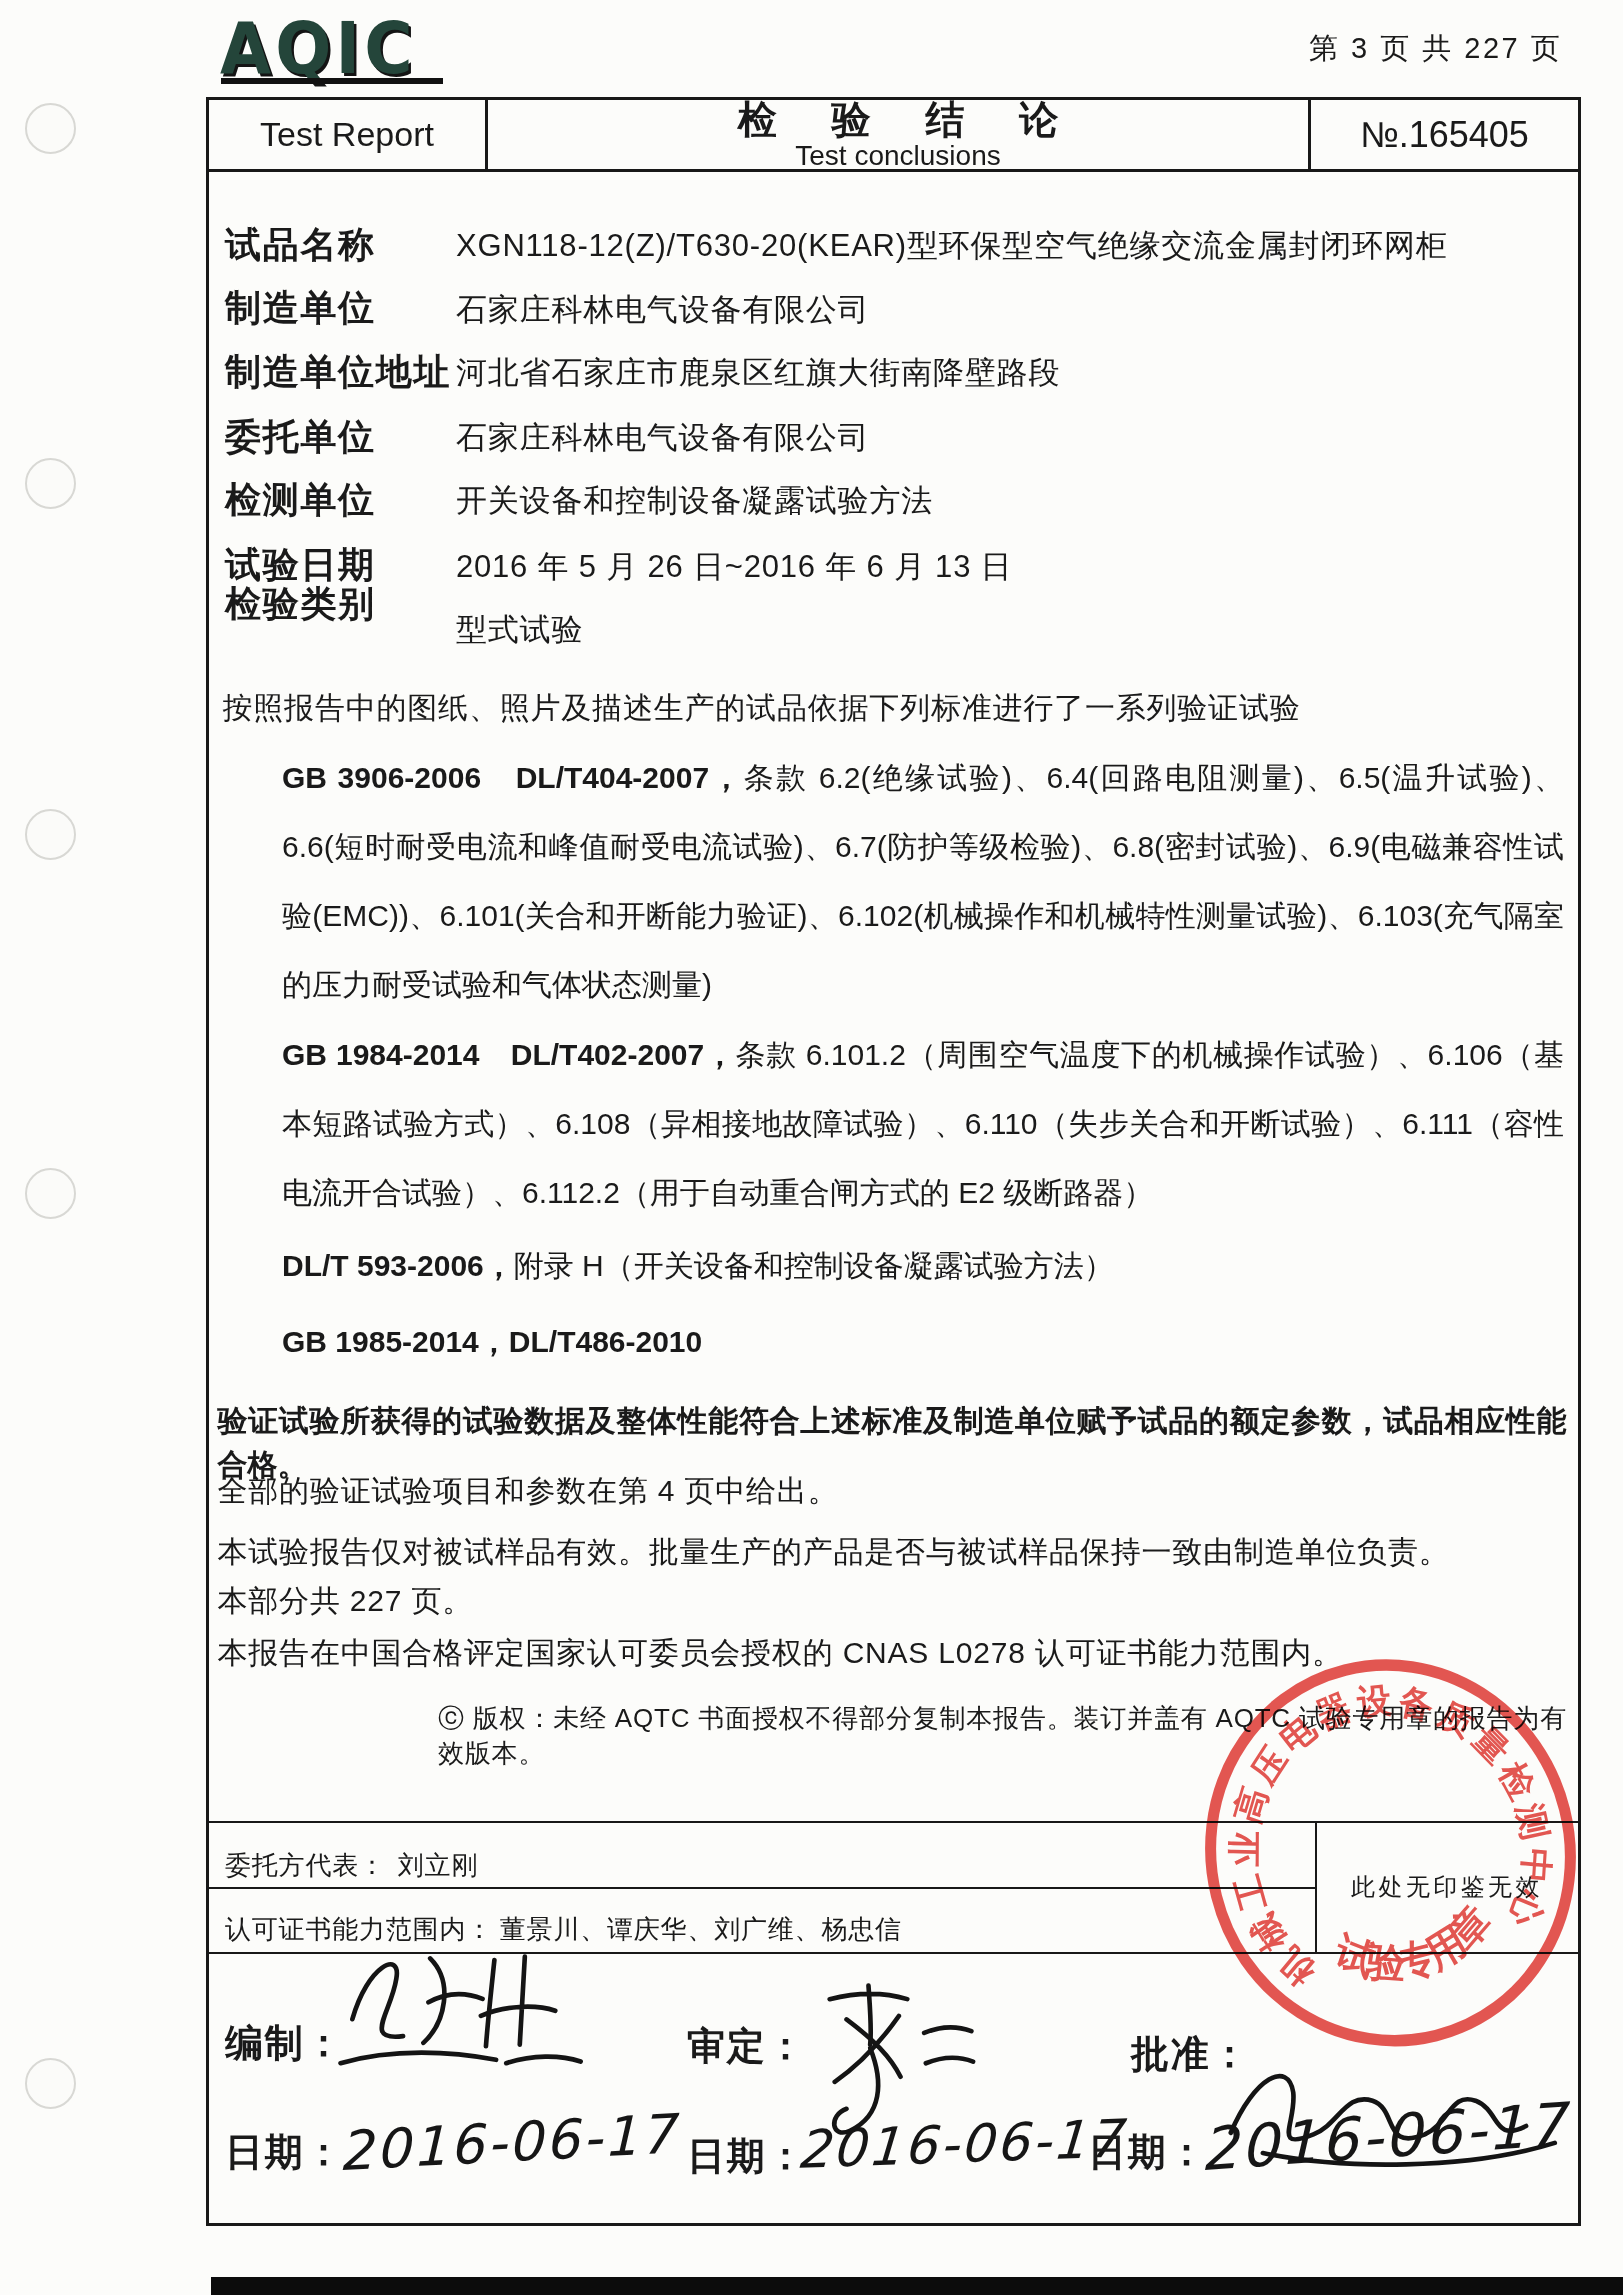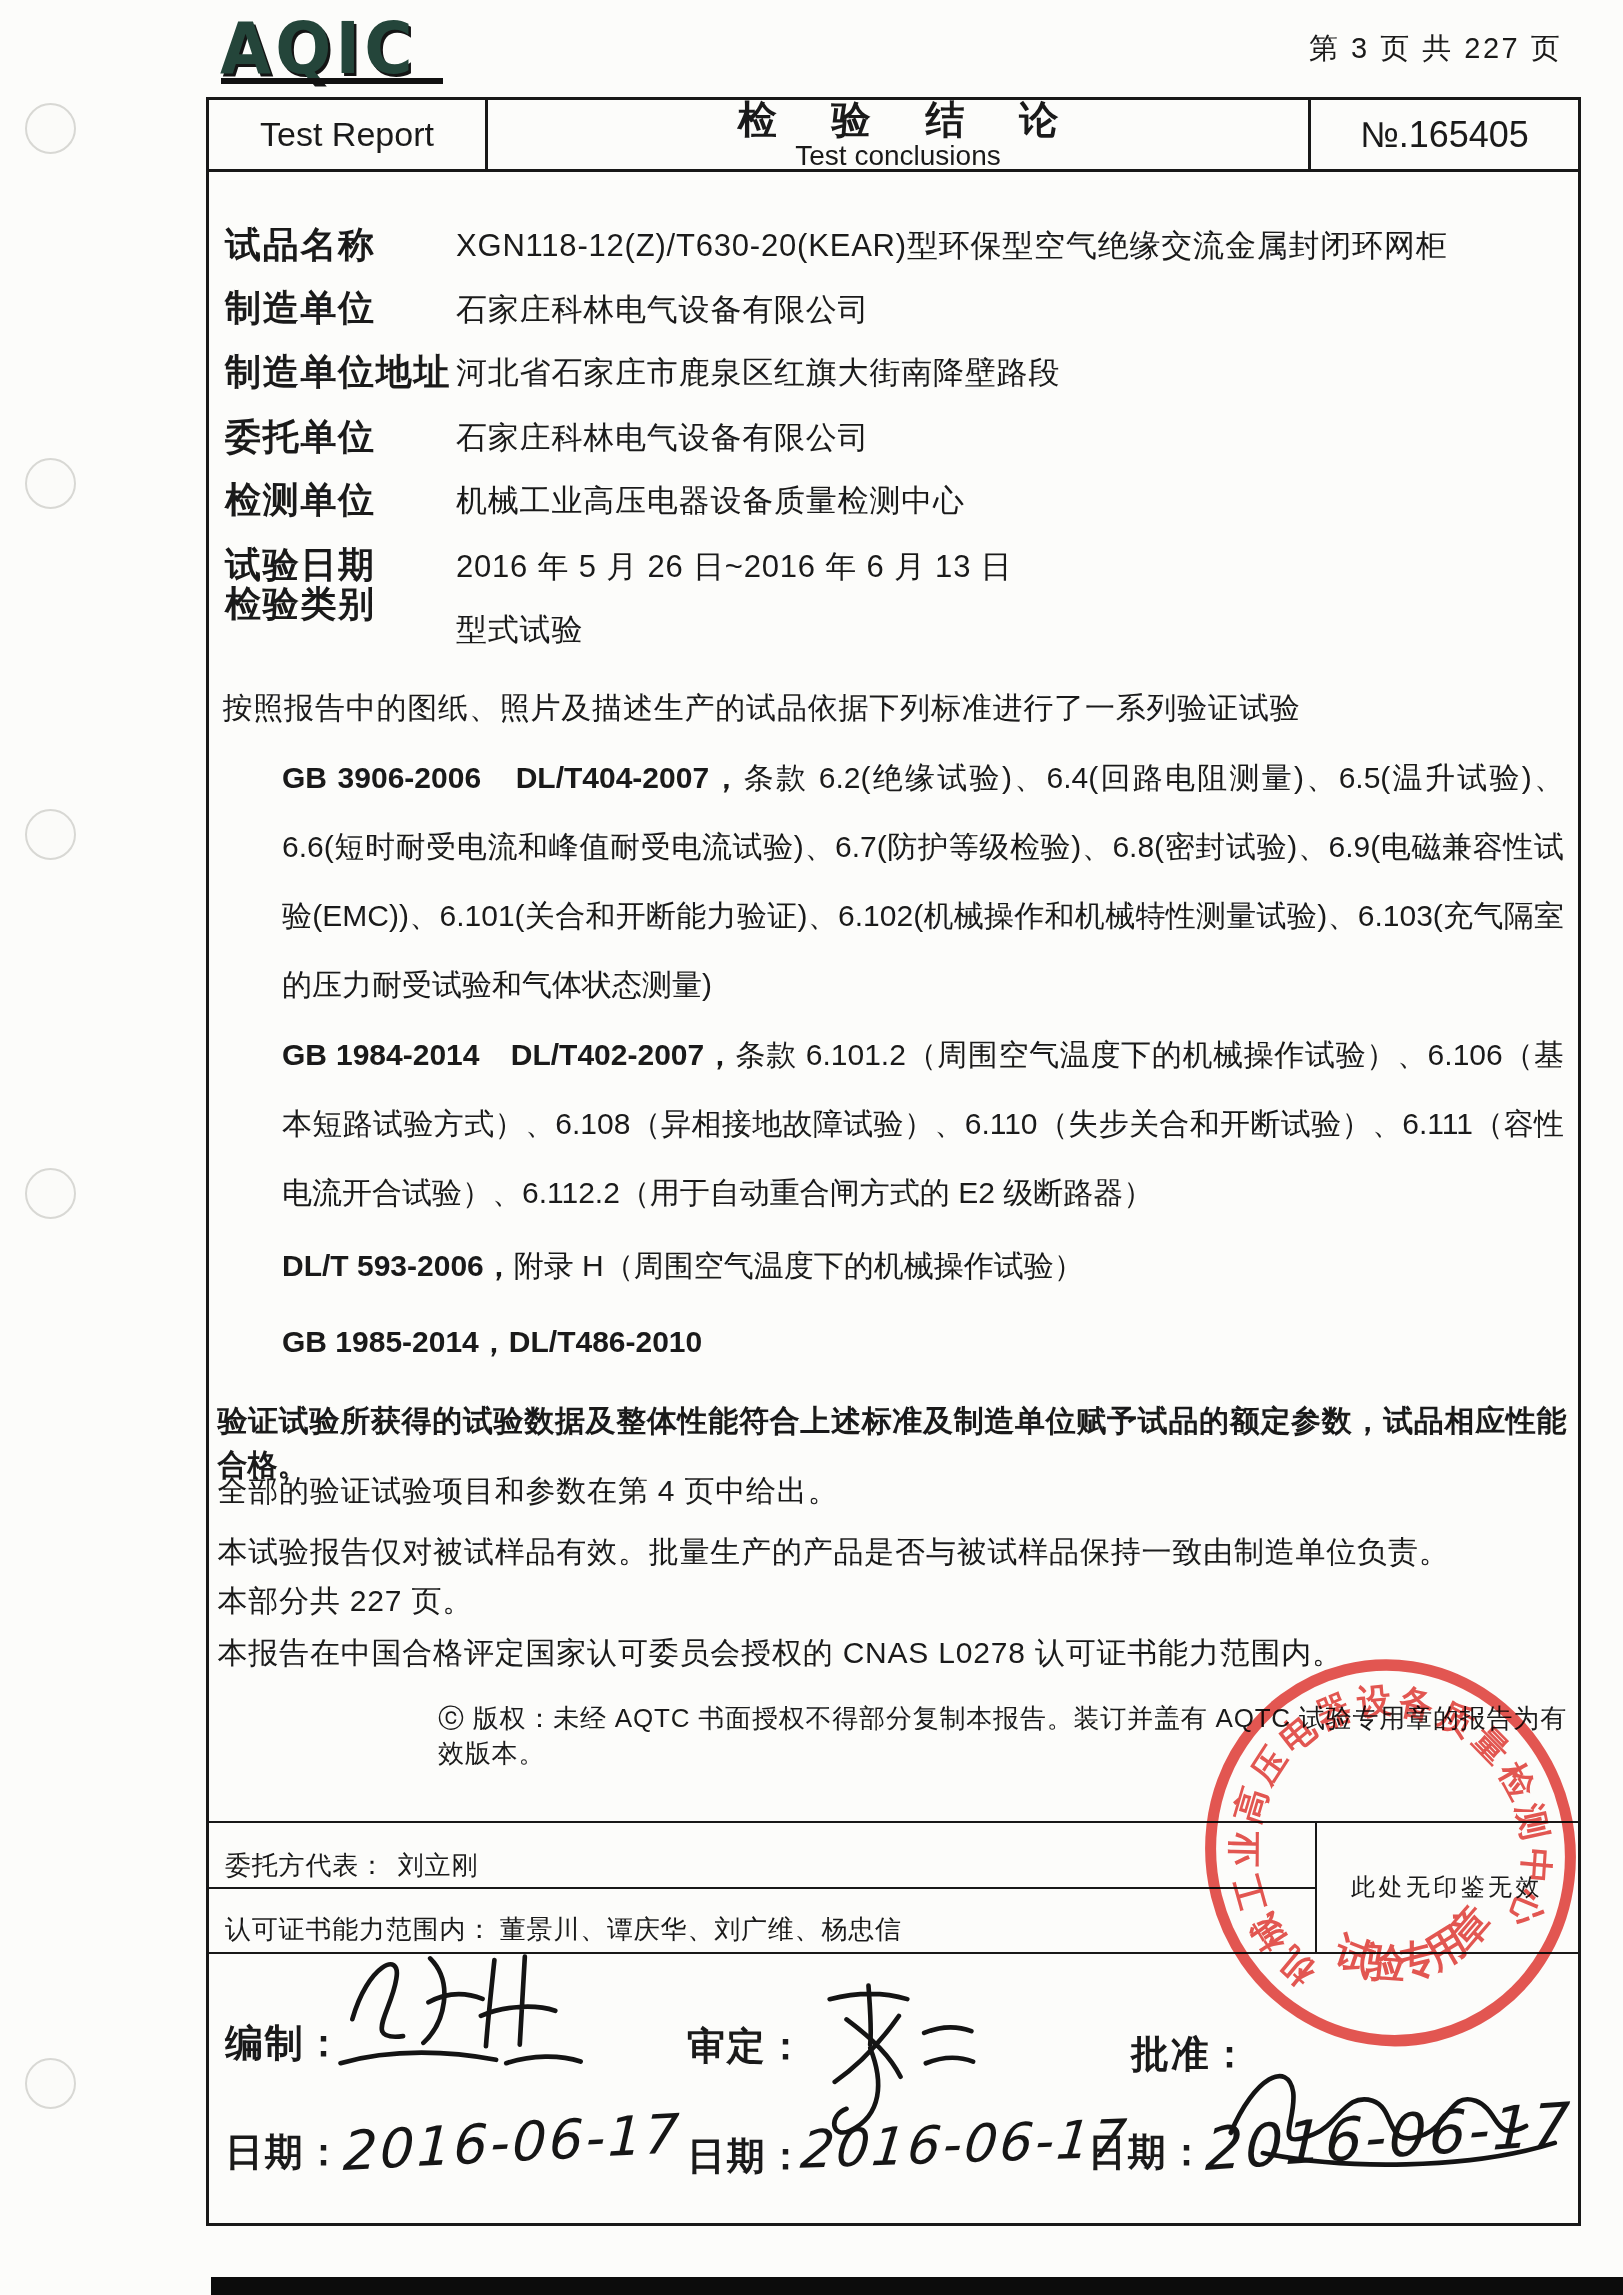--- a/index.html
+++ b/index.html
@@ -86,36 +86,36 @@
 
   <div class="field-label" style="top:121px;">试品名称</div>
   <div class="field-value" style="top:125px;">XGN118-12(Z)/T630-20(KEAR)型环保型空气绝缘交流金属封闭环网柜</div>
   <div class="field-label" style="top:184px;">制造单位</div>
   <div class="field-value" style="top:189px;">石家庄科林电气设备有限公司</div>
   <div class="field-label" style="top:248px;">制造单位地址</div>
   <div class="field-value" style="top:252px;">河北省石家庄市鹿泉区红旗大街南降壁路段</div>
   <div class="field-label" style="top:313px;">委托单位</div>
   <div class="field-value" style="top:317px;">石家庄科林电气设备有限公司</div>
   <div class="field-label" style="top:376px;">检测单位</div>
-  <div class="field-value" style="top:380px;">机械工业高压电器设备质量检测中心</div>
+  <div class="field-value" style="top:380px;">开关设备和控制设备凝露试验方法</div>
   <div class="field-label" style="top:441px;">试验日期</div>
   <div class="field-value" style="top:446px;">2016 年 5 月 26 日~2016 年 6 月 13 日</div>
   <div class="field-label" style="top:480px;">检验类别</div>
   <div class="field-value" style="top:509px;">型式试验</div>
 
   <div class="para" style="left:13.5px;top:588px;">按照报告中的图纸、照片及描述生产的试品依据下列标准进行了一系列验证试验</div>
 
   <div class="std" style="top:643px;">
     <b>GB 3906-2006　DL/T404-2007，</b><span>条款 6.2(绝缘试验)、6.4(回路电阻测量)、6.5(温升试验)、6.6(短时耐受电流和峰值耐受电流试验)、6.7(防护等级检验)、6.8(密封试验)、6.9(电磁兼容性试验(EMC))、6.101(关合和开断能力验证)、6.102(机械操作和机械特性测量试验)、6.103(充气隔室的压力耐受试验和气体状态测量)</span>
   </div>
   <div class="std" style="top:920px;">
     <b>GB 1984-2014　DL/T402-2007，</b><span>条款 6.101.2（周围空气温度下的机械操作试验）、6.106（基本短路试验方式）、6.108（异相接地故障试验）、6.110（失步关合和开断试验）、6.111（容性电流开合试验）、6.112.2（用于自动重合闸方式的 E2 级断路器）</span>
   </div>
   <div class="std" style="top:1131px;">
-    <b>DL/T 593-2006，</b><span>附录 H（周围空气温度下的机械操作试验）</span>
+    <b>DL/T 593-2006，</b><span>附录 H（开关设备和控制设备凝露试验方法）</span>
   </div>
   <div class="std" style="top:1207px;">
     <b>GB 1985-2014，DL/T486-2010</b><span></span>
   </div>
 
   <div class="bold-concl" style="top:1299px;">验证试验所获得的试验数据及整体性能符合上述标准及制造单位赋予试品的额定参数，试品相应性能合格。</div>
 
   <div class="note" style="top:1371px;">全部的验证试验项目和参数在第 4 页中给出。</div>
   <div class="note" style="top:1432px;">本试验报告仅对被试样品有效。批量生产的产品是否与被试样品保持一致由制造单位负责。</div>
   <div class="note" style="top:1481px;">本部分共 227 页。</div>

